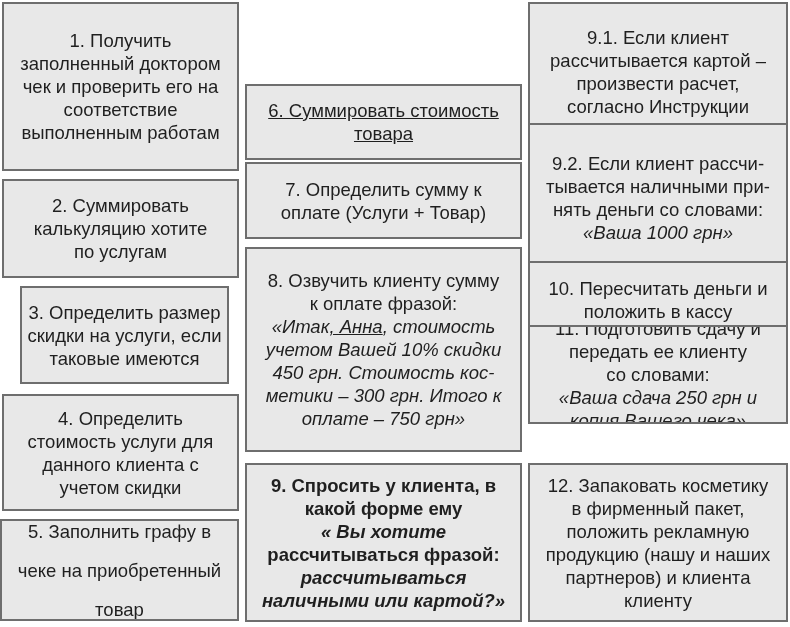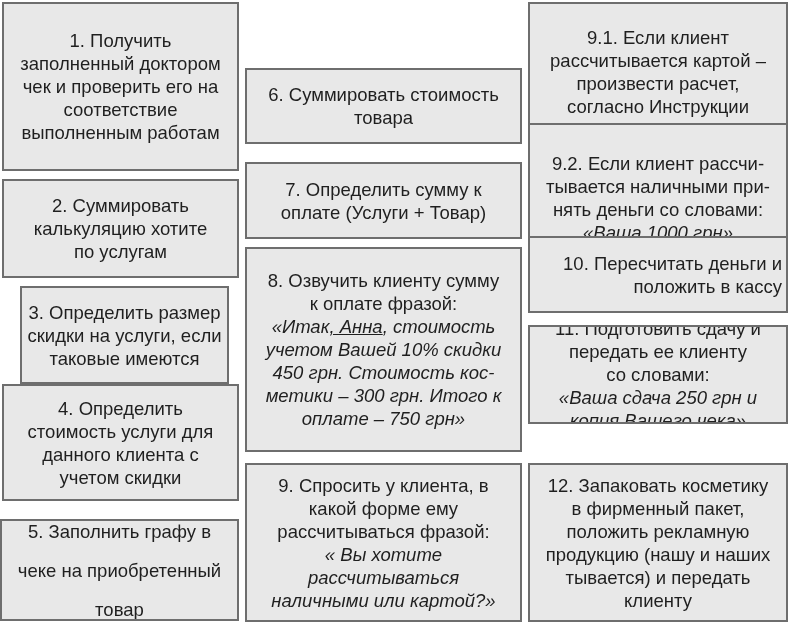--- a/index.html
+++ b/index.html
@@ -55,89 +55,89 @@
   <span class="line">калькуляцию хотите</span>
   <span class="line">по услугам</span>
 </div>
 
 <div class="step" style="left:20px; top:286px; width:209px; height:98px;">
   <span class="line">3. Определить размер</span>
   <span class="line">скидки на услуги, если</span>
   <span class="line">таковые имеются</span>
 </div>
 
-<div class="step" style="left:2px; top:384px; width:237px; height:117px;">
+<div class="step" style="left:2px; top:394px; width:237px; height:117px;">
   <span class="line">4. Определить</span>
   <span class="line">стоимость услуги для</span>
   <span class="line">данного клиента с</span>
   <span class="line">учетом скидки</span>
 </div>
 
 <div class="step" style="left:0px; top:519px; width:239px; height:102px;gap:16px;">
   <span class="line">5. Заполнить графу в</span>
   <span class="line">чеке на приобретенный</span>
   <span class="line">товар</span>
 </div>
 
-<div class="step" style="left:245px; top:68px; width:277px; height:76px;">
+<div class="step" style="left:245px; top:84px; width:277px; height:76px;text-decoration:underline;">
   <span class="line">6. Суммировать стоимость</span>
   <span class="line">товара</span>
 </div>
 
 <div class="step" style="left:245px; top:162px; width:277px; height:77px;">
   <span class="line">7. Определить сумму к</span>
   <span class="line">оплате (Услуги + Товар)</span>
 </div>
 
 <div class="step" style="left:245px; top:247px; width:277px; height:205px;">
   <span class="line">8. Озвучить клиенту сумму</span>
   <span class="line">к оплате фразой:</span>
   <span class="line quote"><span>«Итак</span><span class="u">, Анна</span><span>, стоимость</span></span>
   <span class="line quote">учетом Вашей 10% скидки</span>
   <span class="line quote">450 грн. Стоимость кос-</span>
   <span class="line quote">метики – 300 грн. Итого к</span>
   <span class="line quote">оплате – 750 грн»</span>
 </div>
 
-<div class="step" style="left:245px; top:463px; width:277px; height:159px;">
+<div class="step" style="left:245px; top:463px; width:277px; height:159px;font-weight:bold;">
   <span class="line">9. Спросить у клиента, в</span>
   <span class="line">какой форме ему</span>
+  <span class="line quote">« Вы хотите</span>
   <span class="line">рассчитываться фразой:</span>
-  <span class="line quote">« Вы хотите</span>
   <span class="line quote">рассчитываться</span>
   <span class="line quote">наличными или картой?»</span>
 </div>
 
 <div class="step" style="left:528px; top:2px; width:260px; height:140px;">
   <span class="line">9.1. Если клиент</span>
   <span class="line">рассчитывается картой –</span>
   <span class="line">произвести расчет,</span>
   <span class="line">согласно Инструкции</span>
 </div>
 
 <div class="step" style="left:528px; top:123px; width:260px; height:150px;">
   <span class="line">9.2. Если клиент рассчи-</span>
   <span class="line">тывается наличными при-</span>
   <span class="line">нять деньги со словами:</span>
   <span class="line quote">«Ваша 1000 грн»</span>
 </div>
 
-<div class="step" style="left:528px; top:236px; width:260px; height:77px;align-items:flex-end;">
+<div class="step" style="left:528px; top:261px; width:260px; height:77px;">
   <span class="line">10. Пересчитать деньги и</span>
   <span class="line">положить в кассу</span>
 </div>
 
 <div class="step" style="left:528px; top:325px; width:260px; height:99px;">
   <span class="line">11. Подготовить сдачу и</span>
   <span class="line">передать ее клиенту</span>
   <span class="line">со словами:</span>
   <span class="line quote">«Ваша сдача 250 грн и</span>
   <span class="line quote">копия Вашего чека»</span>
 </div>
 
 <div class="step" style="left:528px; top:463px; width:260px; height:159px;">
   <span class="line">12. Запаковать косметику</span>
   <span class="line">в фирменный пакет,</span>
   <span class="line">положить рекламную</span>
   <span class="line">продукцию (нашу и наших</span>
-  <span class="line">тывается) и передать</span>
+  <span class="line">партнеров) и клиента</span>
   <span class="line">клиенту</span>
 </div>
 
 </body></html>

